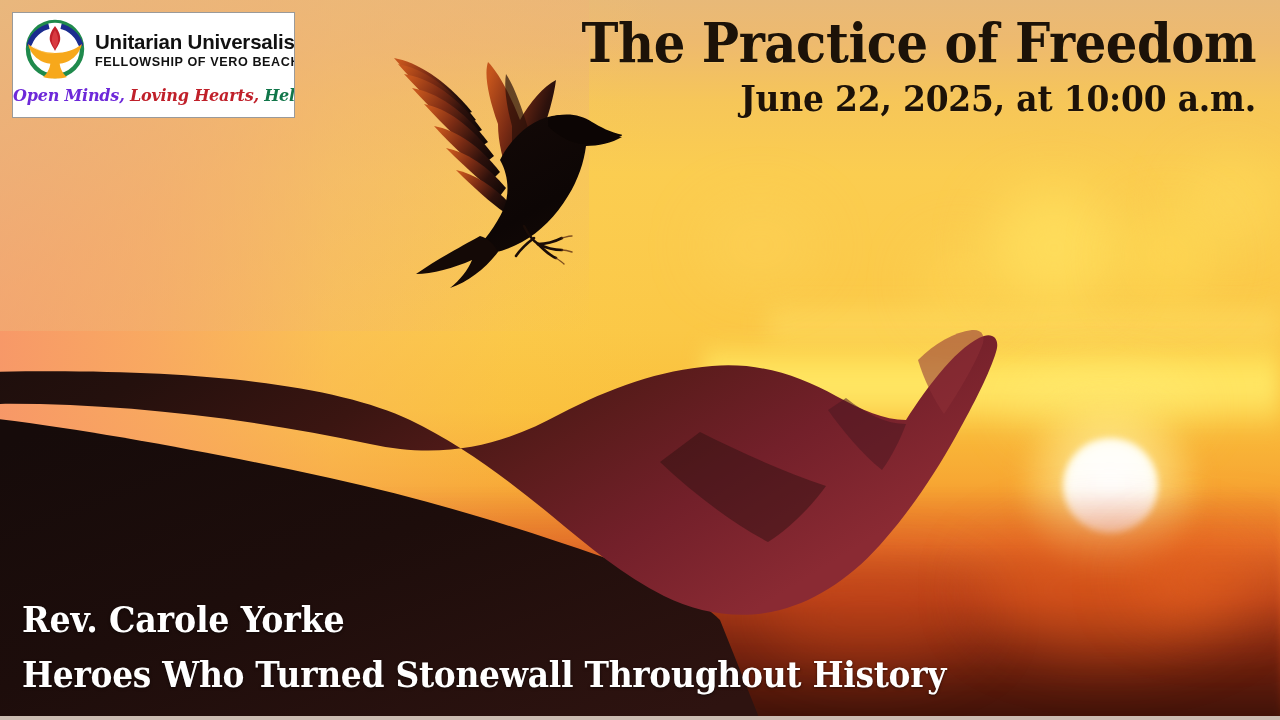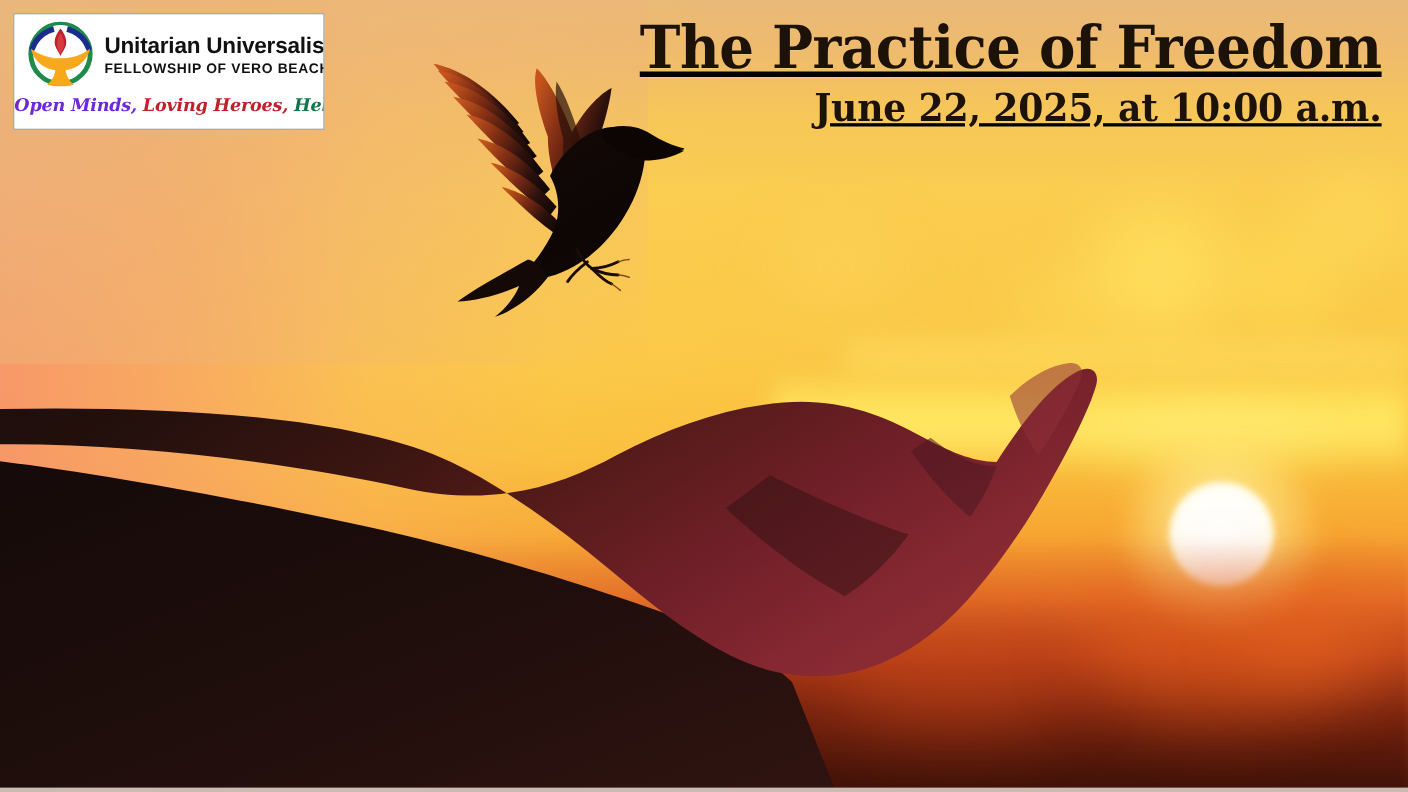--- a/index.html
+++ b/index.html
@@ -225,21 +225,20 @@
   .tg-blue  { color: #6d28d9; }
   .tg-red   { color: #c0202a; }
   .tg-green { color: #11764a; }
 
   
   .title-block {
     position: absolute;
     right: 24px; top: 16px;
     text-align: right;
     width: 760px;
-    text-decoration: underline;
   }
   .title {
     font-family: "DejaVu Serif", "Liberation Serif", serif;
     font-weight: bold;
     font-size: 54px;
     line-height: 1.02;
     color: #1c1208;
     letter-spacing: -0.5px;
     transform: scaleX(0.92);
     transform-origin: right center;
@@ -520,25 +519,29 @@
             M 12,28 C 18,33 27,36 36,36 C 33,38 22,37 12,28 Z"></path>
         </svg>
       </div>
       <div class="logo-words">
         <div class="logo-line1">Unitarian Universalist</div>
         <div class="logo-line2">FELLOWSHIP OF VERO BEACH</div>
       </div>
     </div>
     <div class="logo-tagline">
       <span class="tg-blue">Open Minds,</span>
-      <span class="tg-red">Loving Heroes,</span>
+      <span class="tg-red">Loving Hearts,</span>
       <span class="tg-green">Helping Hands</span>
     </div>
   </div>
 
   <div class="title-block">
     <div class="title">The Practice of Freedom</div>
     <div class="subtitle">June 22, 2025, at 10:00 a.m.</div>
   </div>
 
+  <div class="speaker-block">
+    <div class="speaker-name">Rev. Carole Yorke</div>
+    <div class="sermon-title">Heroes Who Turned Stonewall Throughout History</div>
+  </div>
 
   <div class="bottom-edge"></div>
 </div>
 
 </body></html>

